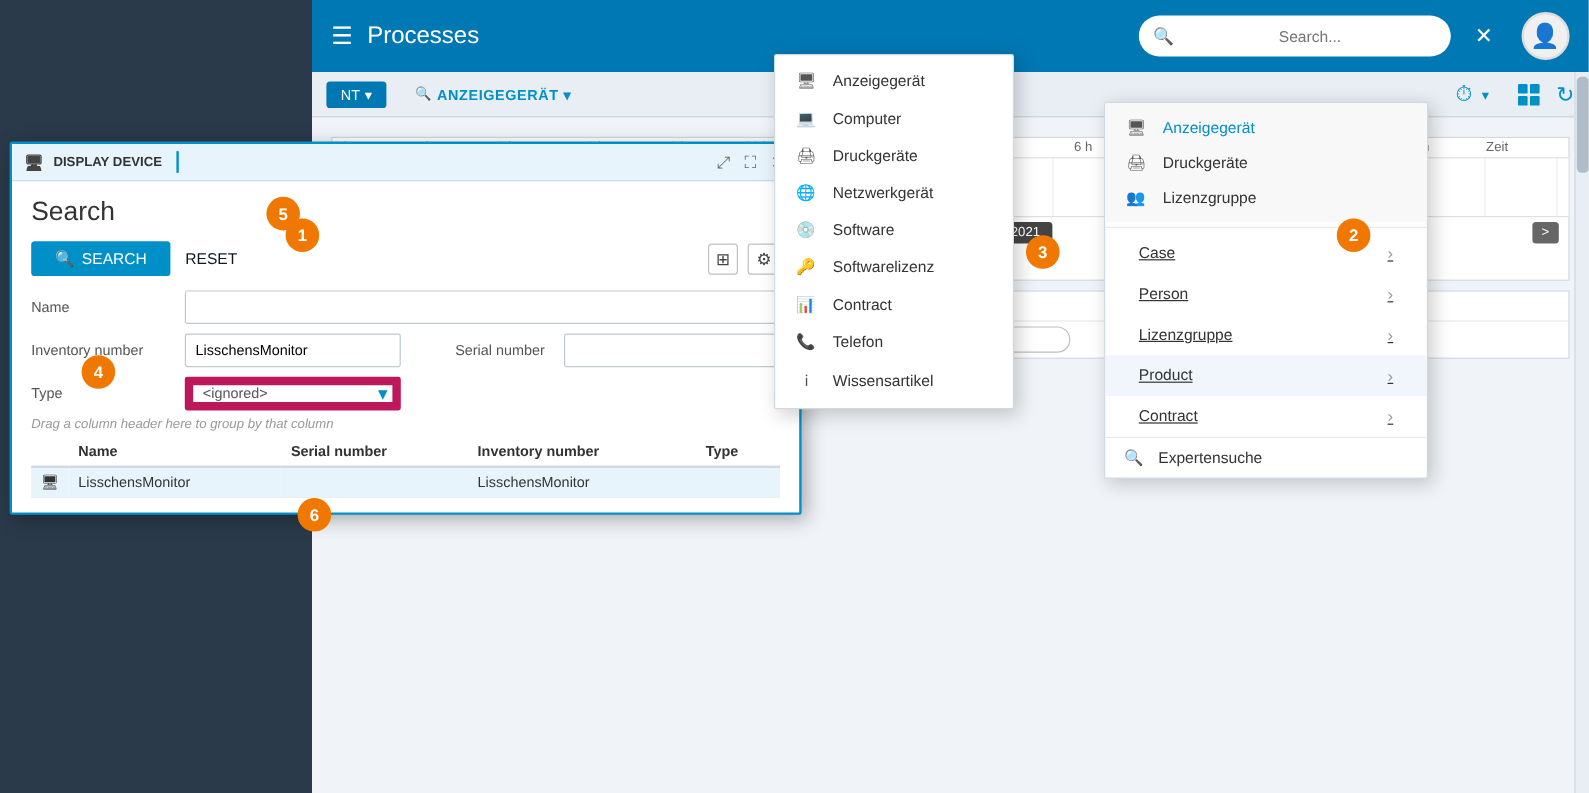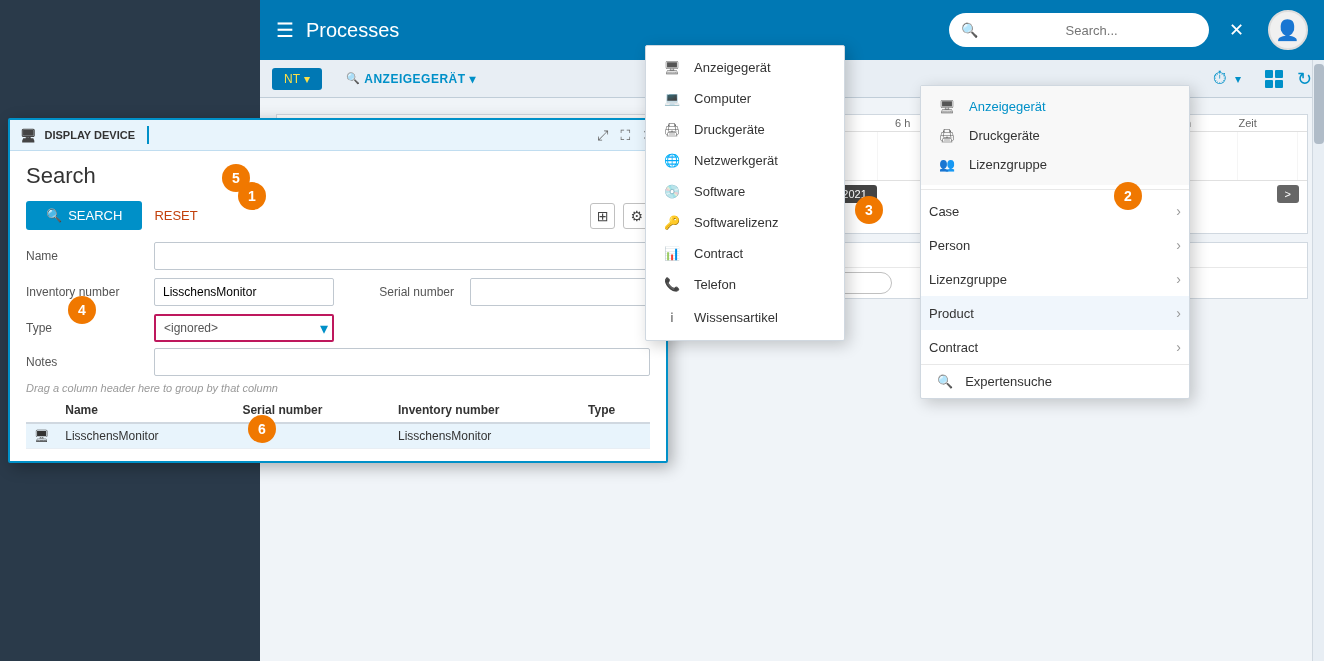--- a/index.html
+++ b/index.html
@@ -33,21 +33,21 @@
       background: #e8eef4;
       height: 38px;
       display: flex;
       align-items: center;
       padding: 0 12px;
       gap: 8px;
       border-bottom: 1px solid #c0cdd8;
     }
     .bg-toolbar-btn {
       background: #0078b4;
-      color: #fde047;
+      color: #ffffff;
       border: none;
       padding: 4px 12px;
       border-radius: 3px;
       font-size: 12px;
       cursor: pointer;
       display: flex;
       align-items: center;
       gap: 4px;
     }
 
@@ -190,21 +190,21 @@
       border-radius: 3px;
       font-size: 13px;
       cursor: pointer;
       display: flex;
       align-items: center;
       gap: 6px;
     }
     .reset-btn {
       background: none;
       border: none;
-      color: #c2410c;
+      color: #0f172a;
       cursor: pointer;
       font-size: 13px;
     }
     .toolbar-icons {
       display: flex;
       gap: 8px;
       margin-left: auto;
     }
     .toolbar-icon-btn {
       background: none;
@@ -237,21 +237,21 @@
     .form-row {
       display: grid;
       grid-template-columns: 120px 1fr;
       gap: 6px 8px;
       align-items: center;
       margin-bottom: 6px;
     }
     .select-wrap {
       display: flex;
       align-items: center;
-      border: 2px solid #be185d;
+      border: 7px solid #be185d;
       border-radius: 2px;
       background: white;
       height: 28px;
       padding: 0 4px 0 8px;
     }
     .select-text {
       flex: 1;
       font-size: 12px;
       color: #555;
     }
@@ -352,27 +352,28 @@
       text-align: center;
       color: #555;
     }
     .cat-divider {
       height: 1px;
       background: #e8e8e8;
       margin: 4px 0;
     }
     .cat-item-with-arrow {
       display: flex;
-      align-items: flex-end;
-      padding: 9px 8px;
+      align-items: flex-start;
+      padding: 9px 28px;
       gap: 12px;
       cursor: pointer;
       font-size: 13px;
       color: #333;
       justify-content: space-between;
+      text-decoration: underline;
     }
     .cat-item-with-arrow.highlighted { background: #f0f6fc; }
     .cat-arrow { color: #999; font-size: 14px; }
     .expertensuche {
       display: flex;
       align-items: center;
       padding: 9px 16px;
       gap: 12px;
       cursor: pointer;
       font-size: 13px;
@@ -575,24 +576,20 @@
       <label class="form-label" style="text-align:right;padding-right:8px;">Serial number</label>
       <input type="text" class="form-input" style="">
     </div>
     <div class="form-row">
       <label class="form-label">Type</label>
       <div class="select-wrap" style="width:180px;">
         <span class="select-text">&lt;ignored&gt;</span>
         <span class="select-arrow">▾</span>
       </div>
     </div>
-    <div class="form-row">
-      <label class="form-label">Notes</label>
-      <input type="text" class="form-input" style="width: 100%;">
-    </div>
 
     <div class="drag-hint-sm">Drag a column header here to group by that column</div>
 
     <table class="results-table">
       <thead>
         <tr>
           <th style="width:28px;"></th>
           <th>Name</th>
           <th>Serial number</th>
           <th>Inventory number</th>

